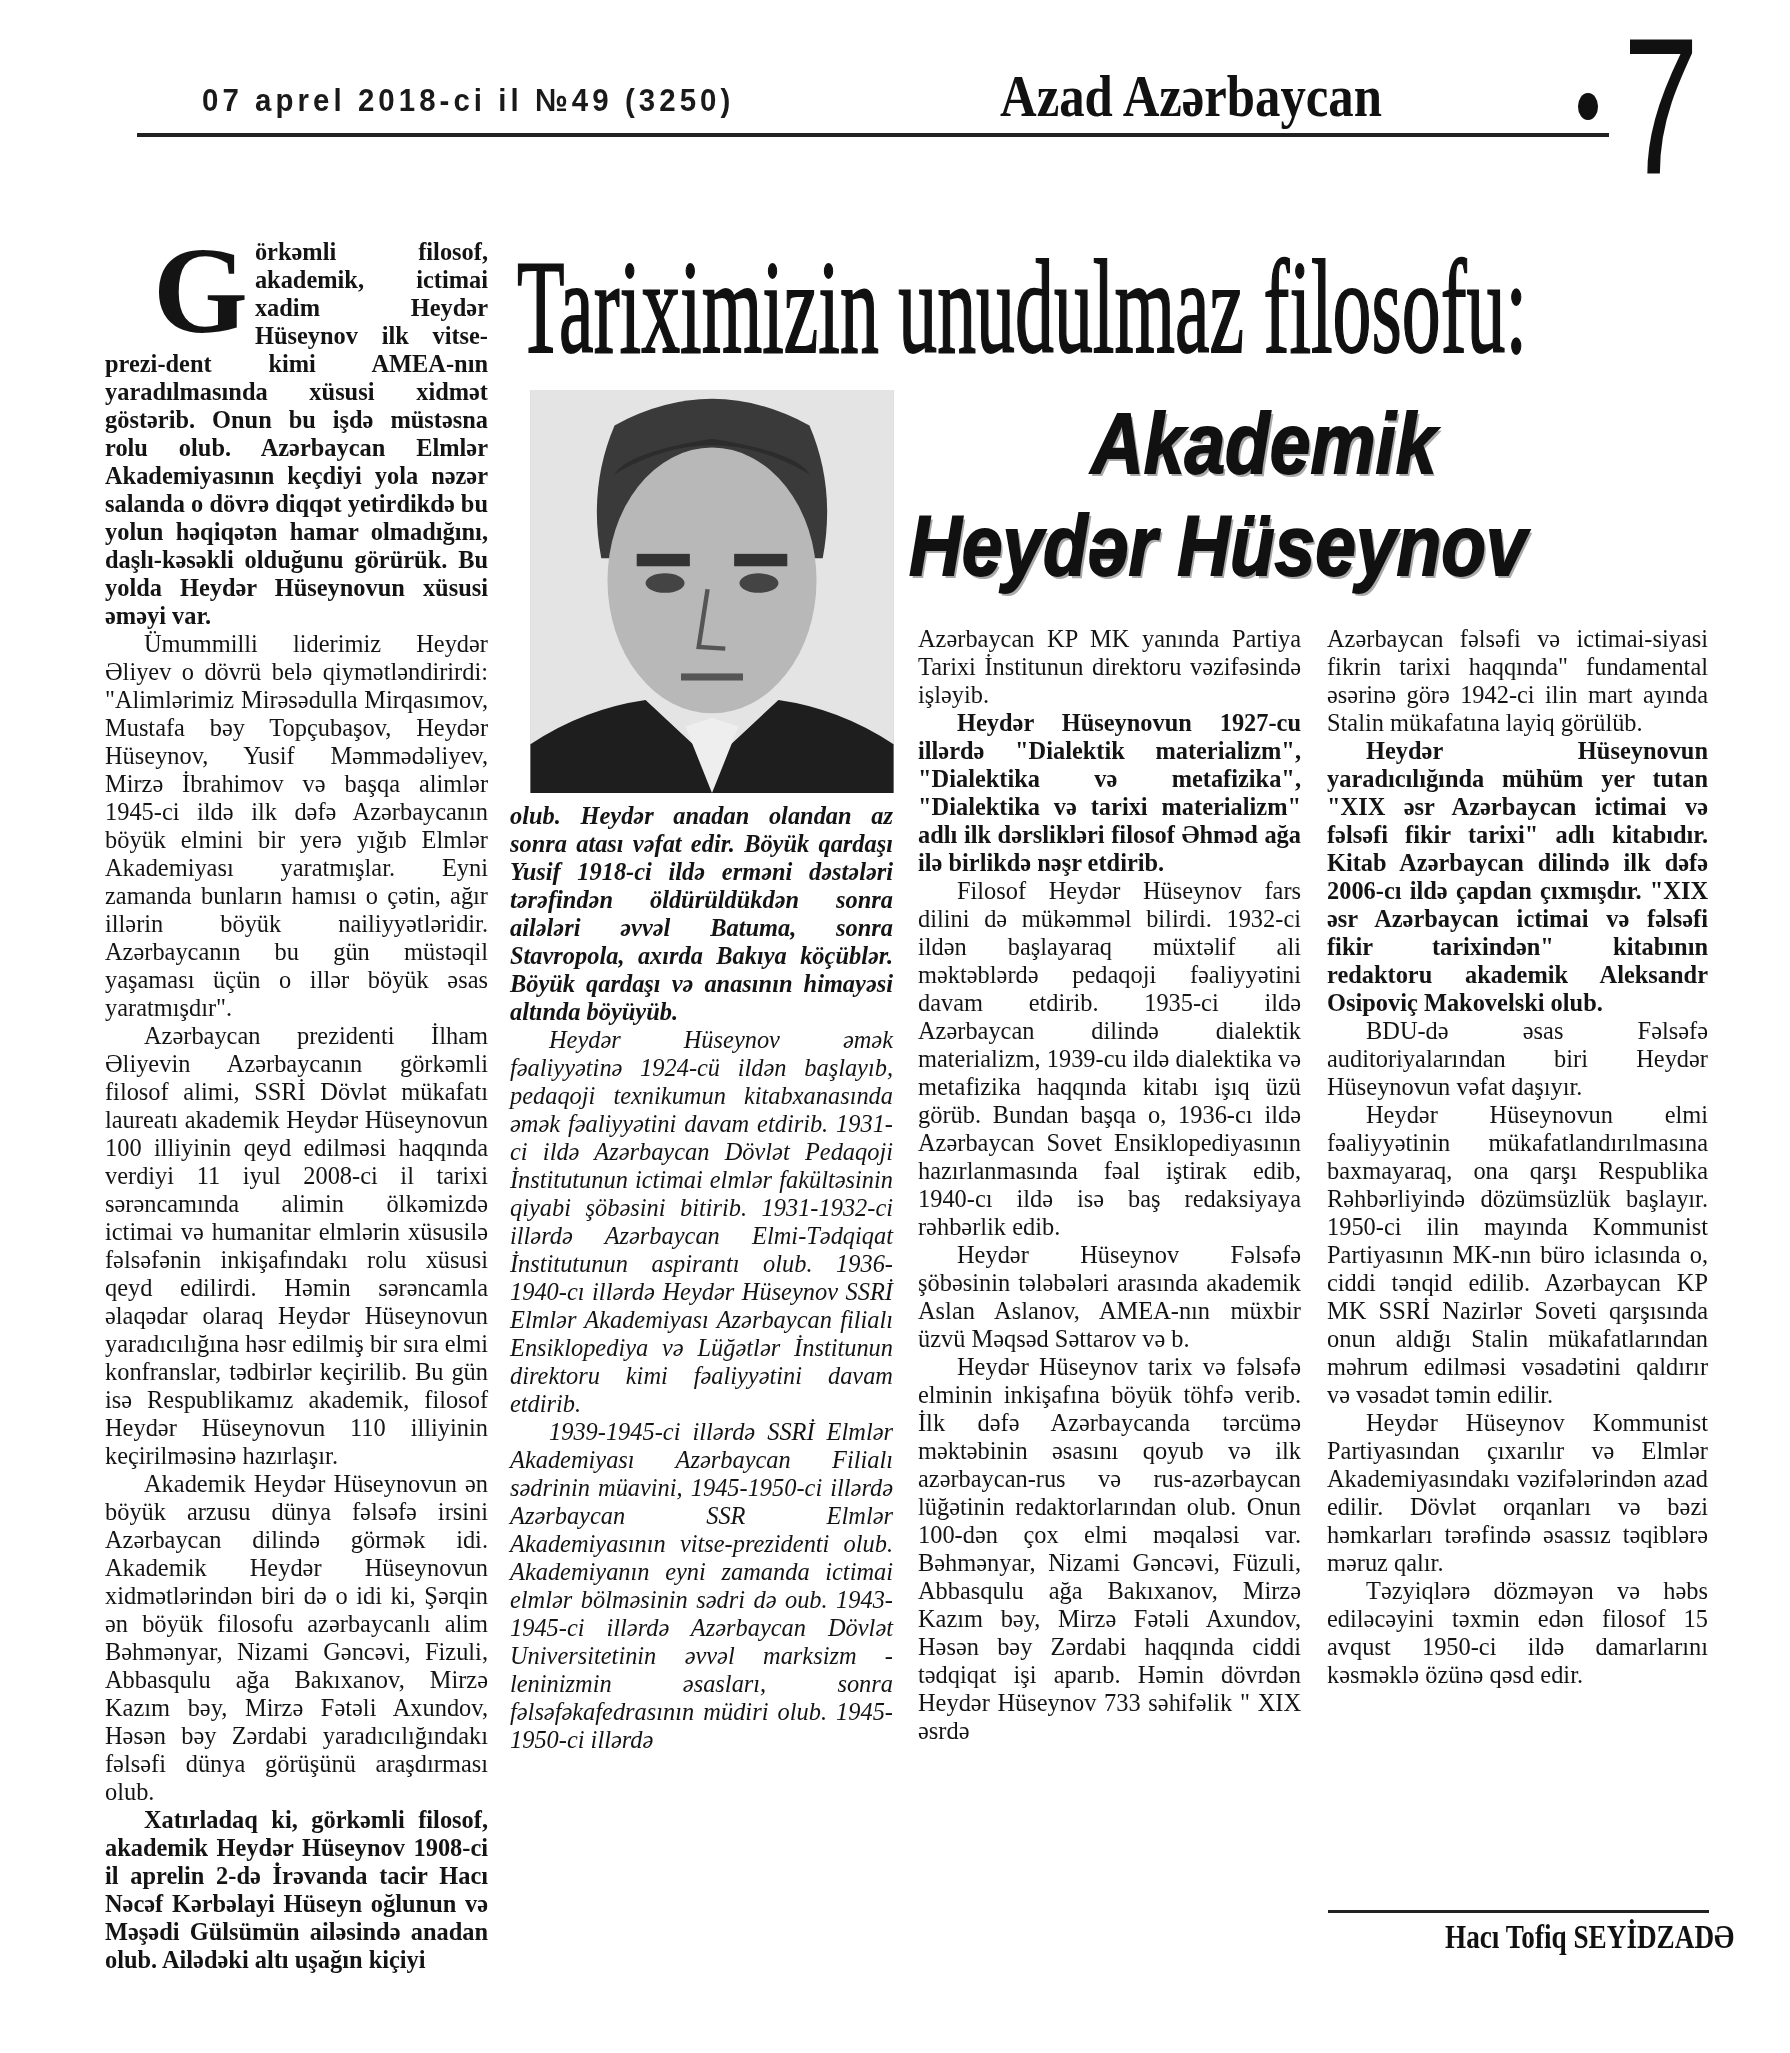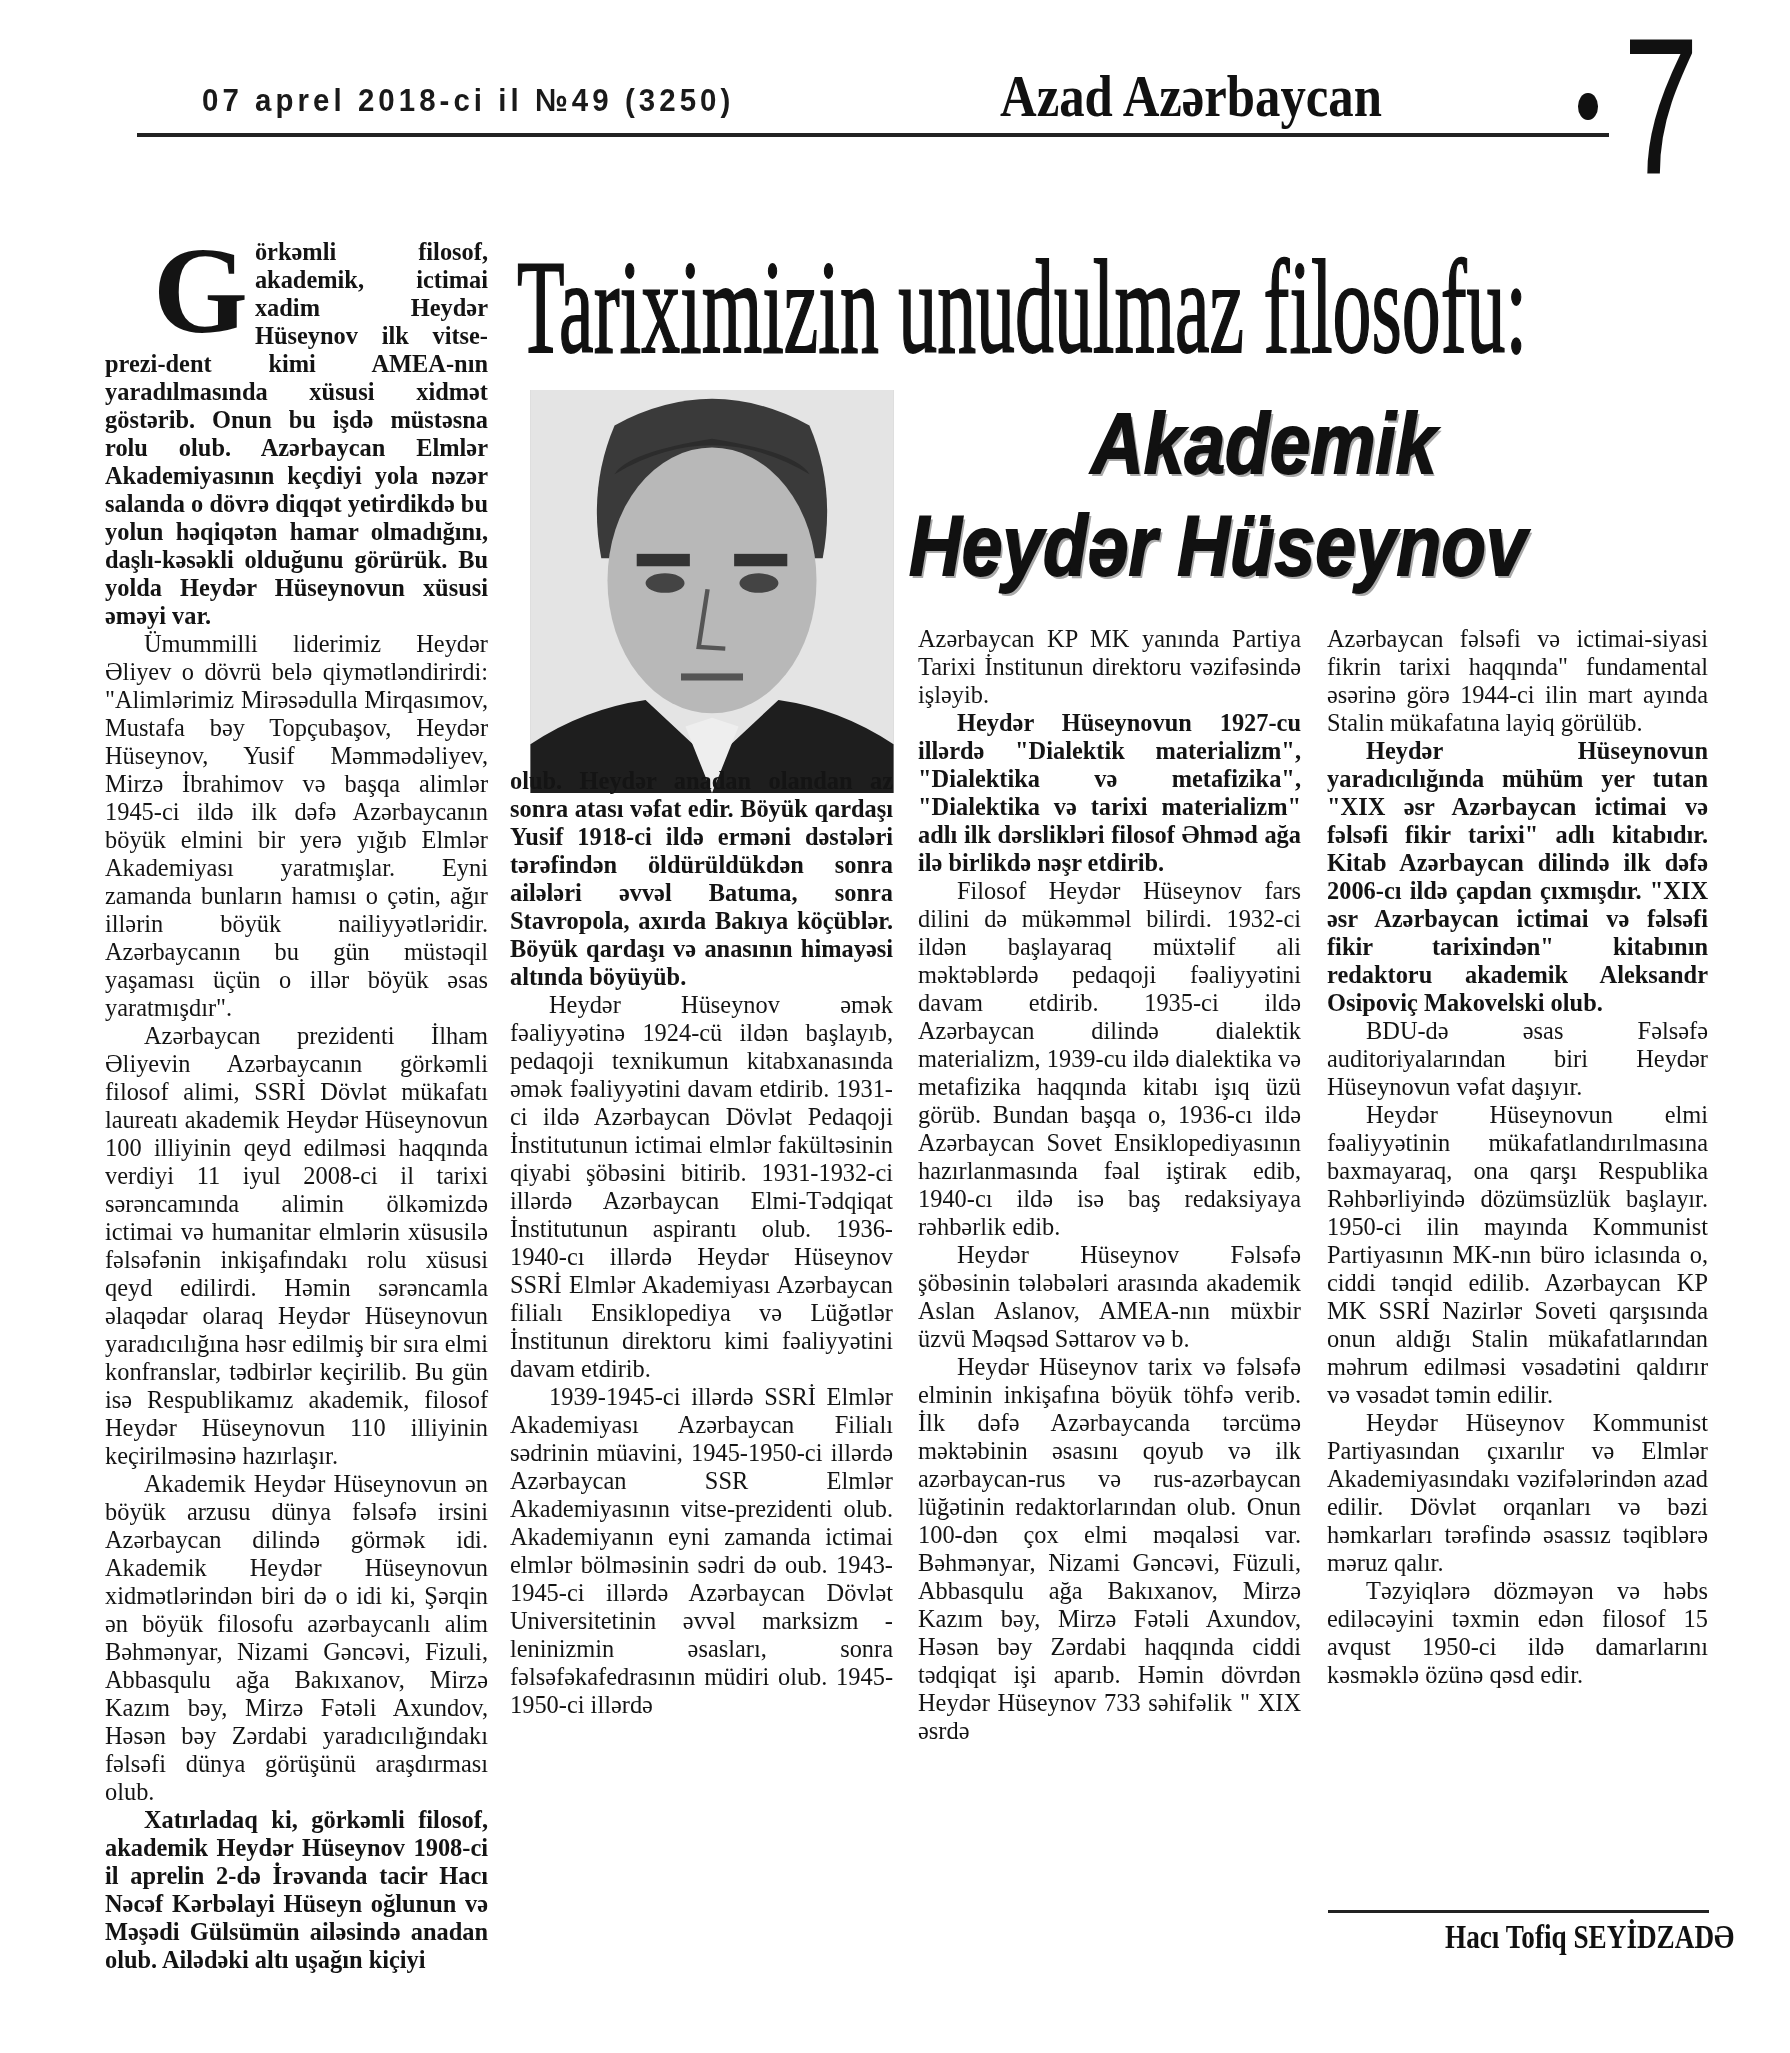--- a/index.html
+++ b/index.html
@@ -54,34 +54,34 @@
 <div class="abs sub sub1">Akademik</div>
 <div class="abs sub sub2">Heydər Hüseynov</div>
 
 <div class="col" id="col0" style="left:105px;top:238px;width:383px;">
     <p class="b noind"><span class="dropcap">G</span><span>örkəmli filosof, akademik, ictimai xadim Heydər Hüseynov ilk vitse-prezi-dent kimi AMEA-nın yaradılmasında xüsusi xidmət göstərib. Onun bu işdə müstəsna rolu olub. Azərbaycan Elmlər Akademiyasının keçdiyi yola nəzər salanda o dövrə diqqət yetirdikdə bu yolun həqiqətən hamar olmadığını, daşlı-kəsəkli olduğunu görürük. Bu yolda Heydər Hüseynovun xüsusi əməyi var.</span></p>
     <p><span>Ümummilli liderimiz Heydər Əliyev o dövrü belə qiymətləndirirdi: "Alimlərimiz Mirəsədulla Mirqasımov, Mustafa bəy Topçubaşov, Heydər Hüseynov, Yusif Məmmədəliyev, Mirzə İbrahimov və başqa alimlər 1945-ci ildə ilk dəfə Azərbaycanın böyük elmini bir yerə yığıb Elmlər Akademiyası yaratmışlar. Eyni zamanda bunların hamısı o çətin, ağır illərin böyük nailiyyətləridir. Azərbaycanın bu gün müstəqil yaşaması üçün o illər böyük əsas yaratmışdır".</span></p>
     <p><span>Azərbaycan prezidenti İlham Əliyevin Azərbaycanın görkəmli filosof alimi, SSRİ Dövlət mükafatı laureatı akademik Heydər Hüseynovun 100 illiyinin qeyd edilməsi haqqında verdiyi 11 iyul 2008-ci il tarixi sərəncamında alimin ölkəmizdə ictimai və humanitar elmlərin xüsusilə fəlsəfənin inkişafındakı rolu xüsusi qeyd edilirdi. Həmin sərəncamla əlaqədar olaraq Heydər Hüseynovun yaradıcılığına həsr edilmiş bir sıra elmi konfranslar, tədbirlər keçirilib. Bu gün isə Respublikamız akademik, filosof Heydər Hüseynovun 110 illiyinin keçirilməsinə hazırlaşır.</span></p>
     <p><span>Akademik Heydər Hüseynovun ən böyük arzusu dünya fəlsəfə irsini Azərbaycan dilində görmək idi. Akademik Heydər Hüseynovun xidmətlərindən biri də o idi ki, Şərqin ən böyük filosofu azərbaycanlı alim Bəhmənyar, Nizami Gəncəvi, Fizuli, Abbasqulu ağa Bakıxanov, Mirzə Kazım bəy, Mirzə Fətəli Axundov, Həsən bəy Zərdabi yaradıcılığındakı fəlsəfi dünya görüşünü araşdırması olub.</span></p>
     <p class="b"><span>Xatırladaq ki, görkəmli filosof, akademik Heydər Hüseynov 1908-ci il aprelin 2-də İrəvanda tacir Hacı Nəcəf Kərbəlayi Hüseyn oğlunun və Məşədi Gülsümün ailəsində anadan olub. Ailədəki altı uşağın kiçiyi</span></p>
   </div>
-<div class="col" id="col1" style="left:510px;top:767px;width:383px;">
+<div class="col" id="col1" style="left:510px;top:802px;width:383px;font-style:italic;">
     <p class="b noind"><span>olub. Heydər anadan olandan az sonra atası vəfat edir. Böyük qardaşı Yusif 1918-ci ildə erməni dəstələri tərəfindən öldürüldükdən sonra ailələri əvvəl Batuma, sonra Stavropola, axırda Bakıya köçüblər. Böyük qardaşı və anasının himayəsi altında böyüyüb.</span></p>
     <p><span>Heydər Hüseynov əmək fəaliyyətinə 1924-cü ildən başlayıb, pedaqoji texnikumun kitabxanasında əmək fəaliyyətini davam etdirib. 1931-ci ildə Azərbaycan Dövlət Pedaqoji İnstitutunun ictimai elmlər fakültəsinin qiyabi şöbəsini bitirib. 1931-1932-ci illərdə Azərbaycan Elmi-Tədqiqat İnstitutunun aspirantı olub. 1936-1940-cı illərdə Heydər Hüseynov SSRİ Elmlər Akademiyası Azərbaycan filialı Ensiklopediya və Lüğətlər İnstitunun direktoru kimi fəaliyyətini davam etdirib.</span></p>
     <p><span>1939-1945-ci illərdə SSRİ Elmlər Akademiyası Azərbaycan Filialı sədrinin müavini, 1945-1950-ci illərdə Azərbaycan SSR Elmlər Akademiyasının vitse-prezidenti olub. Akademiyanın eyni zamanda ictimai elmlər bölməsinin sədri də oub. 1943-1945-ci illərdə Azərbaycan Dövlət Universitetinin əvvəl marksizm - leninizmin əsasları, sonra fəlsəfəkafedrasının müdiri olub. 1945-1950-ci illərdə</span></p>
   </div>
 <div class="col" id="col2" style="left:918px;top:625px;width:383px;">
     <p class="noind"><span>Azərbaycan KP MK yanında Partiya Tarixi İnstitunun direktoru vəzifəsində işləyib.</span></p>
     <p class="b"><span>Heydər Hüseynovun 1927-cu illərdə "Dialektik materializm", "Dialektika və metafizika", "Dialektika və tarixi materializm" adlı ilk dərslikləri filosof Əhməd ağa ilə birlikdə nəşr etdirib.</span></p>
     <p><span>Filosof Heydər Hüseynov fars dilini də mükəmməl bilirdi. 1932-ci ildən başlayaraq müxtəlif ali məktəblərdə pedaqoji fəaliyyətini davam etdirib. 1935-ci ildə Azərbaycan dilində dialektik materializm, 1939-cu ildə dialektika və metafizika haqqında kitabı işıq üzü görüb. Bundan başqa o, 1936-cı ildə Azərbaycan Sovet Ensiklopediyasının hazırlanmasında fəal iştirak edib, 1940-cı ildə isə baş redaksiyaya rəhbərlik edib.</span></p>
     <p><span>Heydər Hüseynov Fəlsəfə şöbəsinin tələbələri arasında akademik Aslan Aslanov, AMEA-nın müxbir üzvü Məqsəd Səttarov və b.</span></p>
     <p><span>Heydər Hüseynov tarix və fəlsəfə elminin inkişafına böyük töhfə verib. İlk dəfə Azərbaycanda tərcümə məktəbinin əsasını qoyub və ilk azərbaycan-rus və rus-azərbaycan lüğətinin redaktorlarından olub. Onun 100-dən çox elmi məqaləsi var. Bəhmənyar, Nizami Gəncəvi, Füzuli, Abbasqulu ağa Bakıxanov, Mirzə Kazım bəy, Mirzə Fətəli Axundov, Həsən bəy Zərdabi haqqında ciddi tədqiqat işi aparıb. Həmin dövrdən Heydər Hüseynov 733 səhifəlik " XIX əsrdə</span></p>
   </div>
 <div class="col" id="col3" style="left:1327px;top:625px;width:381px;">
-    <p class="noind"><span>Azərbaycan fəlsəfi və ictimai-siyasi fikrin tarixi haqqında" fundamental əsərinə görə 1944-ci ilin mart ayında Stalin mükafatına layiq görülüb.</span></p>
+    <p class="noind"><span>Azərbaycan fəlsəfi və ictimai-siyasi fikrin tarixi haqqında" fundamental əsərinə görə 1942-ci ilin mart ayında Stalin mükafatına layiq görülüb.</span></p>
     <p class="b"><span>Heydər Hüseynovun yaradıcılığında mühüm yer tutan "XIX əsr Azərbaycan ictimai və fəlsəfi fikir tarixi" adlı kitabıdır. Kitab Azərbaycan dilində ilk dəfə 2006-cı ildə çapdan çıxmışdır. "XIX əsr Azərbaycan ictimai və fəlsəfi fikir tarixindən" kitabının redaktoru akademik Aleksandr Osipoviç Makovelski olub.</span></p>
     <p><span>BDU-də əsas Fəlsəfə auditoriyalarından biri Heydər Hüseynovun vəfat daşıyır.</span></p>
     <p><span>Heydər Hüseynovun elmi fəaliyyətinin mükafatlandırılmasına baxmayaraq, ona qarşı Respublika Rəhbərliyində dözümsüzlük başlayır. 1950-ci ilin mayında Kommunist Partiyasının MK-nın büro iclasında o, ciddi tənqid edilib. Azərbaycan KP MK SSRİ Nazirlər Soveti qarşısında onun aldığı Stalin mükafatlarından məhrum edilməsi vəsadətini qaldırır və vəsadət təmin edilir.</span></p>
     <p><span>Heydər Hüseynov Kommunist Partiyasından çıxarılır və Elmlər Akademiyasındakı vəzifələrindən azad edilir. Dövlət orqanları və bəzi həmkarları tərəfində əsassız təqiblərə məruz qalır.</span></p>
     <p><span>Təzyiqlərə dözməyən və həbs ediləcəyini təxmin edən filosof 15 avqust 1950-ci ildə damarlarını kəsməklə özünə qəsd edir.</span></p>
   </div>
 
 <div class="abs sig-rule"></div>
 <div class="abs sig">Hacı Tofiq SEYİDZADƏ</div>
 

